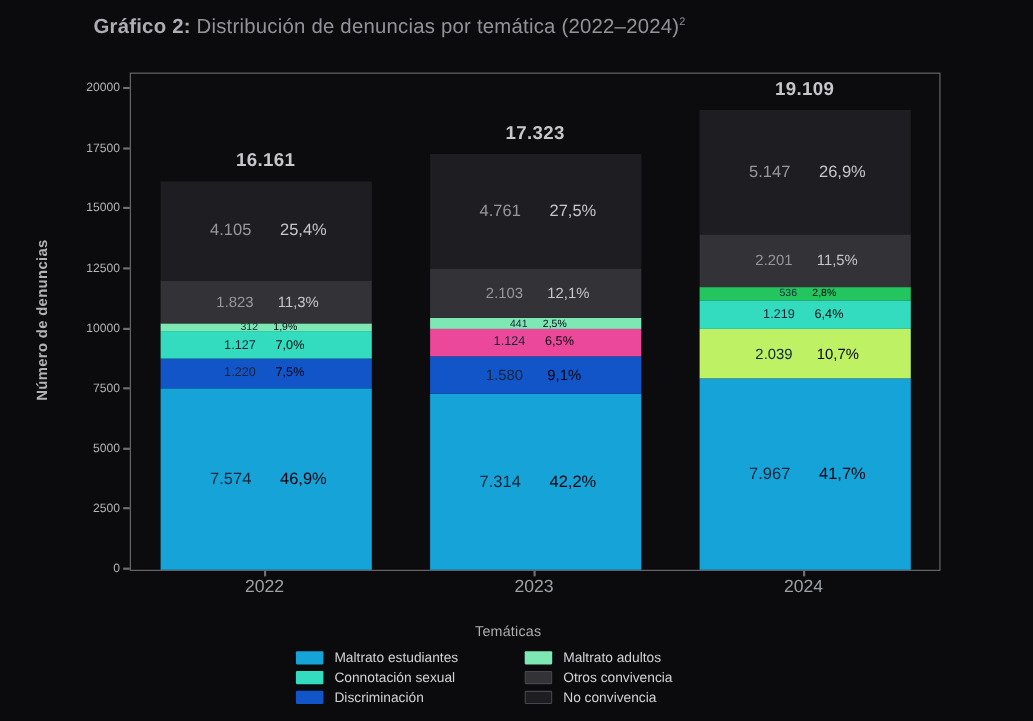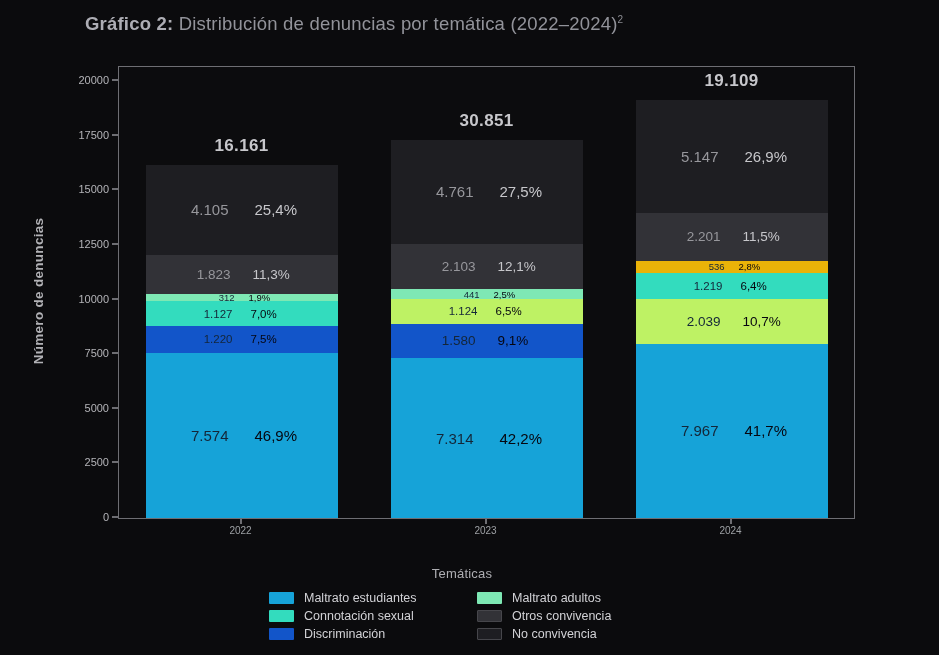--- a/index.html
+++ b/index.html
@@ -35,21 +35,21 @@
     position:absolute;width:192px;text-align:center;font-weight:bold;
     font-size:17px;color:#c7c7cb;letter-spacing:.3px;
   }
   .y-tick-label{
     position:absolute;width:60px;text-align:right;font-size:11px;color:#b4b4b8;
     transform:translateY(-50%);
   }
   .y-tick-mark{position:absolute;width:6px;height:2px;background:#6e6e73;}
   .x-tick-mark{position:absolute;width:2px;height:5px;background:#6e6e73;}
   .x-tick-label{
-    position:absolute;width:90px;text-align:center;font-size:10px;color:#9da0a4;
+    position:absolute;width:90px;text-align:center;font-size:16px;color:#9da0a4;
   }
   .y-axis-title{
     position:absolute;left:38px;top:291px;transform:translate(-50%,-50%) rotate(-90deg);
     font-weight:bold;font-size:13.5px;color:#b2b2b6;white-space:nowrap;letter-spacing:.3px;
   }
   .legend-title{
     position:absolute;left:462px;top:566px;transform:translateX(-50%);
     font-size:13px;color:#aeaeb2;letter-spacing:.2px;
   }
   .legend-col{position:absolute;top:589px;display:flex;flex-direction:column;}
@@ -114,21 +114,21 @@
             <span class="val">7.314</span>
             <span class="pct">42,2%</span>
           </div>
         </div>
         <div class="seg s-md seg-lit" style="bottom: 159.811px; height: 34.523px; background: rgb(18, 85, 201);">
           <div class="seg-row">
             <span class="val">1.580</span>
             <span class="pct">9,1%</span>
           </div>
         </div>
-        <div class="seg s-sm seg-lit" style="bottom: 194.334px; height: 24.5594px; background: #bef264;">
+        <div class="seg s-sm seg-lit" style="bottom: 194.334px; height: 24.5594px; background: #ec4899;">
           <div class="seg-row">
             <span class="val">1.124</span>
             <span class="pct">6,5%</span>
           </div>
         </div>
         <div class="seg s-xs seg-lit" style="bottom: 218.893px; height: 9.63585px; background: rgb(126, 232, 180);">
           <div class="seg-row">
             <span class="val">441</span>
             <span class="pct">2,5%</span>
           </div>
@@ -138,42 +138,42 @@
             <span class="val">2.103</span>
             <span class="pct">12,1%</span>
           </div>
         </div>
         <div class="seg s-lg seg-dim" style="bottom: 274.48px; height: 104.028px; background: rgb(30, 30, 34);">
           <div class="seg-row">
             <span class="val">4.761</span>
             <span class="pct">27,5%</span>
           </div>
         </div>
-        <div class="total-label" style="bottom: 387.508px;">30.851</div>
+        <div class="total-label" style="bottom: 387.508px;">17.323</div>
       </div>
       <div class="bar" style="left: 516.5px;">
         <div class="seg s-lg seg-lit" style="bottom: 0px; height: 174.079px; background: rgb(22, 163, 216);">
           <div class="seg-row">
             <span class="val">7.967</span>
             <span class="pct">41,7%</span>
           </div>
         </div>
         <div class="seg s-md seg-lit" style="bottom: 174.079px; height: 44.5521px; background: #bef264;">
           <div class="seg-row">
             <span class="val">2.039</span>
             <span class="pct">10,7%</span>
           </div>
         </div>
         <div class="seg s-sm seg-lit" style="bottom: 218.631px; height: 26.6351px; background: rgb(51, 220, 190);">
           <div class="seg-row">
             <span class="val">1.219</span>
             <span class="pct">6,4%</span>
           </div>
         </div>
-        <div class="seg s-xs seg-lit" style="bottom: 245.266px; height: 11.7116px; background: #eab308;">
+        <div class="seg s-xs seg-lit" style="bottom: 245.266px; height: 11.7116px; background: #22c55e;">
           <div class="seg-row">
             <span class="val">536</span>
             <span class="pct">2,8%</span>
           </div>
         </div>
         <div class="seg s-md seg-dim" style="bottom: 256.978px; height: 48.0919px; background: rgb(50, 50, 55);">
           <div class="seg-row">
             <span class="val">2.201</span>
             <span class="pct">11,5%</span>
           </div>

